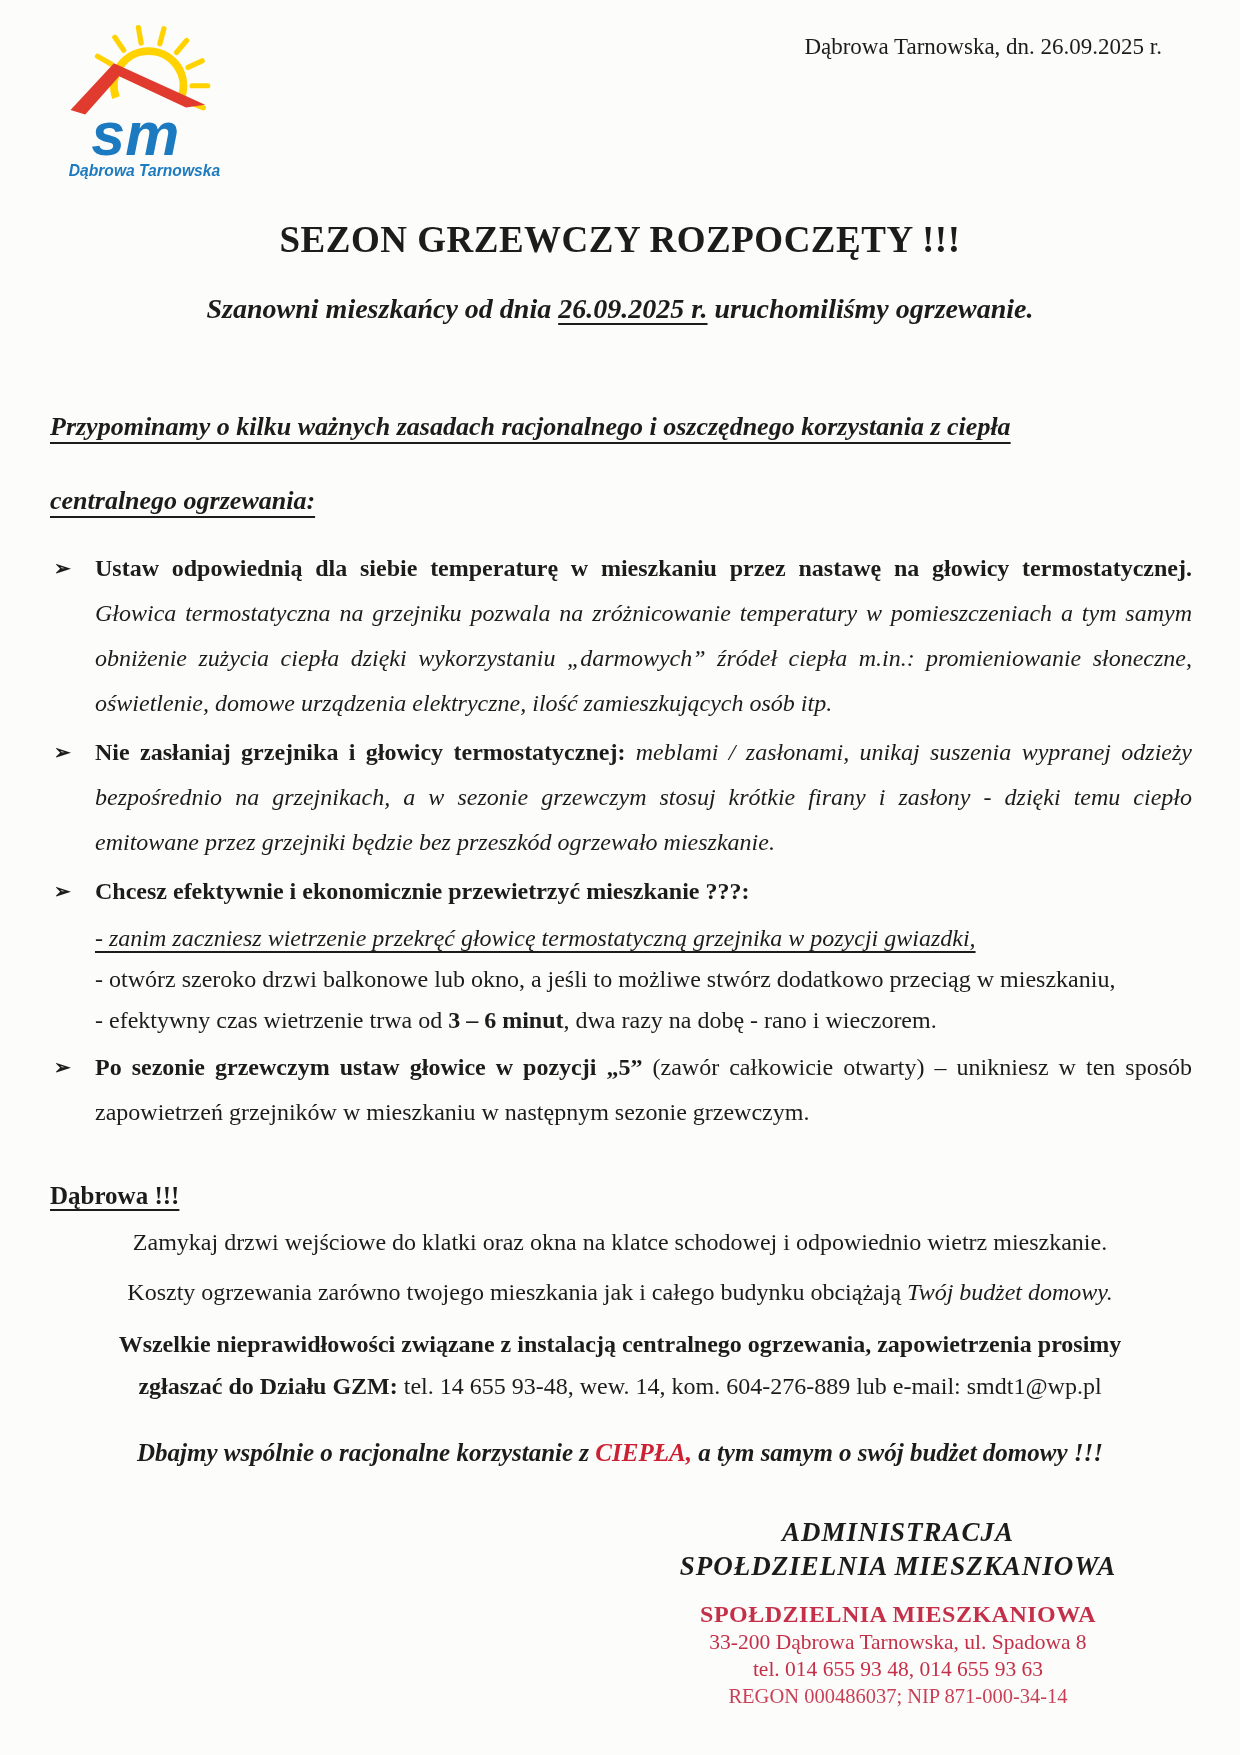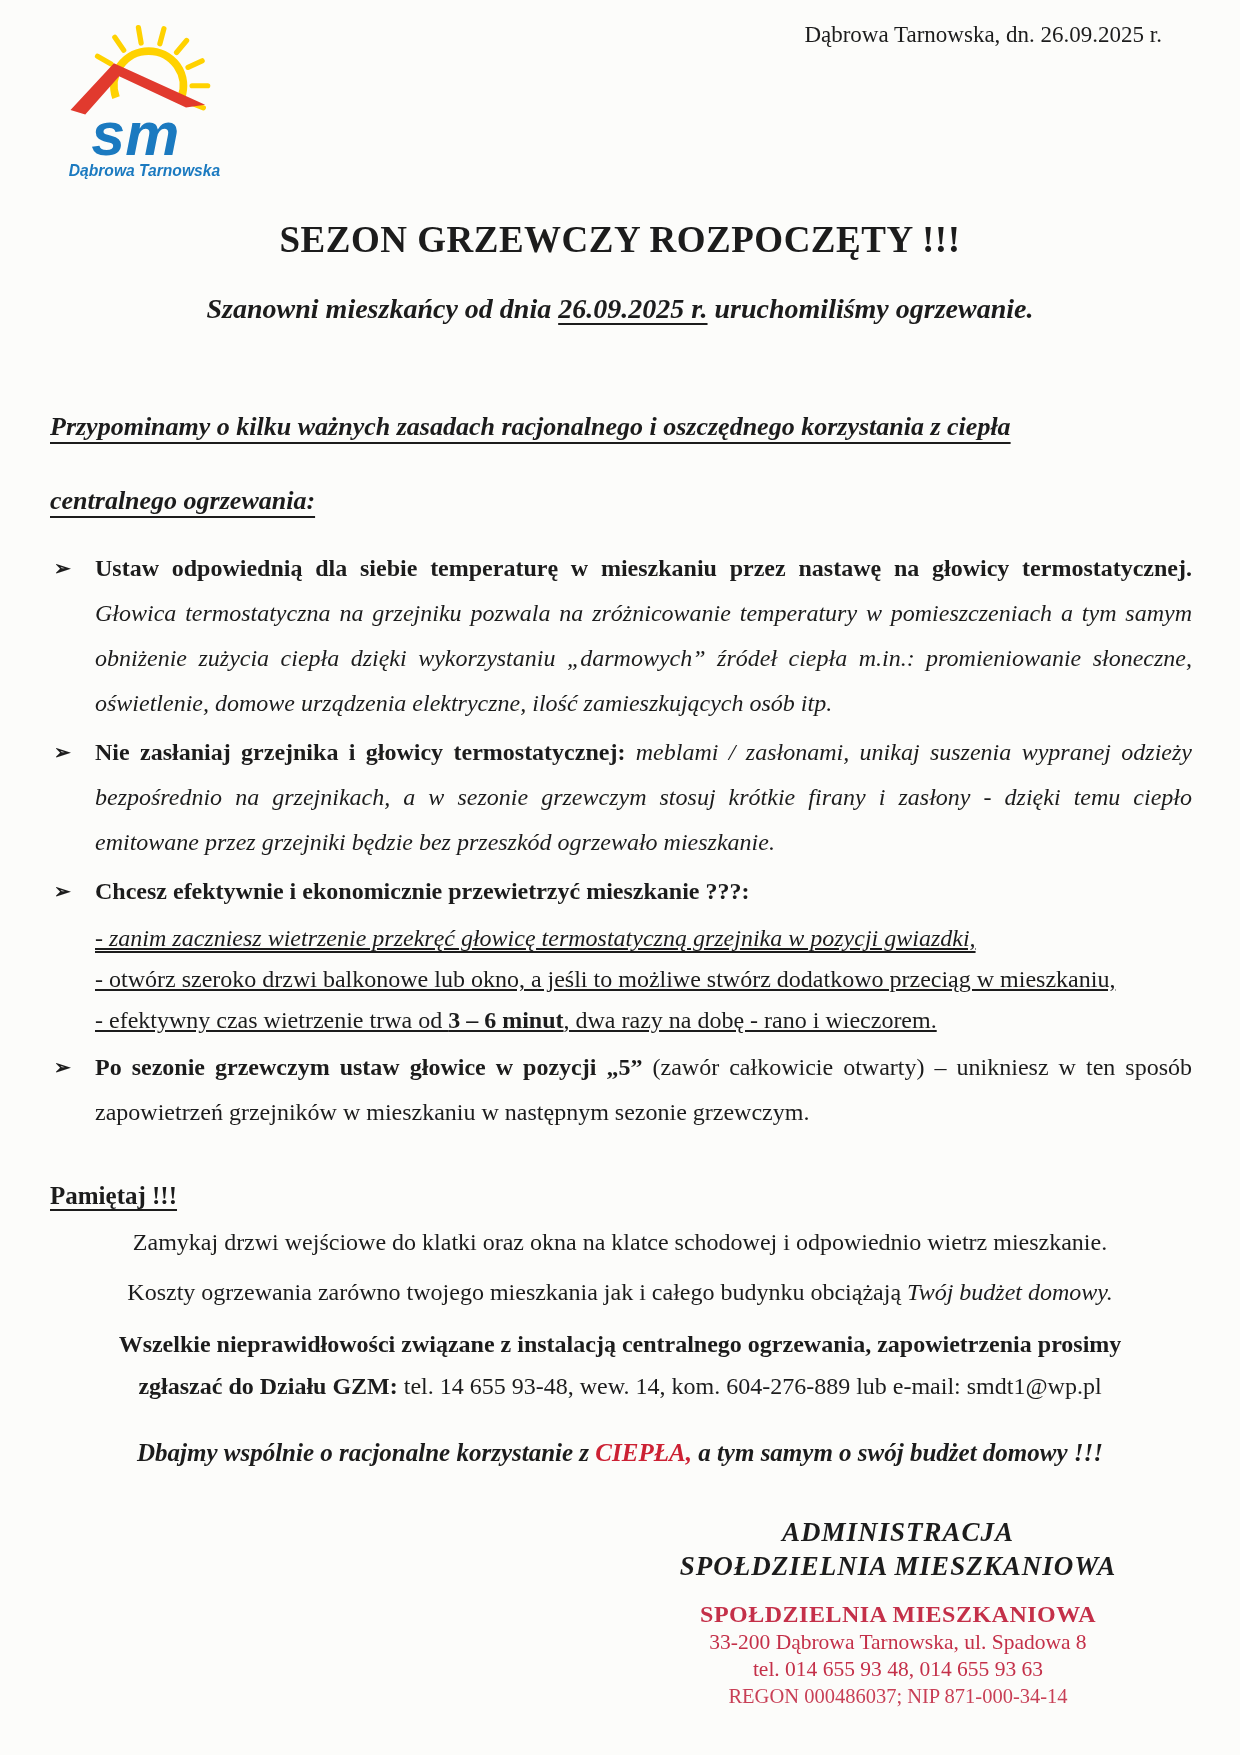--- a/index.html
+++ b/index.html
@@ -4,36 +4,36 @@
 <style>
   html,body { margin:0; padding:0; background:#e9e9e9; }
   .page {
     position:relative; width:1240px; height:1755px; margin:0 auto;
     background:#fcfcfa; color:#1c1c1c; overflow:hidden;
     font-family:"Liberation Serif", serif;
   }
   
   .header { position:relative; height:178px; }
   .logo { position:absolute; left:38px; top:18px; width:230px; }
-  .date-line { position:absolute; right:78px; top:22px; font-size:23px; }
+  .date-line { position:absolute; right:78px; top:34px; font-size:23px; }
   
   .doc-title { text-align:center; margin:38px 60px 0; font-size:37px; font-weight:bold; letter-spacing:0.5px; line-height:48px; }
   .doc-subtitle { text-align:center; margin:26px 40px 0; font-size:28px; font-weight:bold; font-style:italic; line-height:38px; }
   .u { text-decoration:underline; text-decoration-thickness:2px; text-underline-offset:5px; }
   
   .section-heading { margin:62px 48px 0 50px; font-size:26px; font-weight:bold; font-style:italic; line-height:74px; }
   .section-heading .u { text-underline-offset:7px; }
   
   .bullets { margin:8px 48px 0 50px; padding:0; list-style:none; }
   .bullets li { position:relative; padding-left:45px; font-size:24px; line-height:45px; margin-bottom:4px; }
   .bullets li .marker { position:absolute; left:4px; top:0; font-size:20px; font-weight:bold; }
   .just { text-align:justify; }
   .bold { font-weight:bold; }
   .ital { font-style:italic; }
-  .sub-line { line-height:41px;text-decoration:underline; }
+  .sub-line { line-height:41px; }
   .sub-line.first { margin-top:4px; }
   
   .remember { margin-top:44px; }
   .remember-heading { margin-left:50px; font-size:25px; font-weight:bold; line-height:34px; }
   .remember p { margin:8px 66px 0; text-align:center; font-size:24px; line-height:42px; }
   .remember p.warn { margin-top:10px; }
   
   .closing { margin:28px 60px 0; text-align:center; font-size:25px; font-weight:bold; font-style:italic; line-height:36px; }
   .red-hl { color:#cc2133; text-decoration-thickness:2px; text-underline-offset:5px; }
   
@@ -106,21 +106,21 @@
     </li>
 
     <li class="just">
       <span class="marker">➢</span>
       <span class="bold">Po sezonie grzewczym ustaw głowice w pozycji „5”</span><span> (zawór całkowicie otwarty) – unikniesz w ten sposób zapowietrzeń grzejników w mieszkaniu w następnym sezonie grzewczym.</span>
     </li>
 
   </ul>
 
   <div class="remember">
-    <div class="remember-heading"><span class="u">Pamiętaj !!!</span></div>
+    <div class="remember-heading"><span class="u">Dąbrowa !!!</span></div>
     <p>Zamykaj drzwi wejściowe do klatki oraz okna na klatce schodowej i odpowiednio wietrz mieszkanie.</p>
     <p>
       <span>Koszty ogrzewania zarówno twojego mieszkania jak i całego budynku obciążają </span><span class="ital">Twój budżet domowy.</span>
     </p>
     <p class="warn">
       <span class="bold">Wszelkie nieprawidłowości związane z instalacją centralnego ogrzewania, zapowietrzenia prosimy</span><br>
       <span class="bold">zgłaszać do Działu GZM:</span><span> tel. 14 655 93-48, wew. 14, kom. 604-276-889 lub e-mail: smdt1@wp.pl</span>
     </p>
   </div>
 

